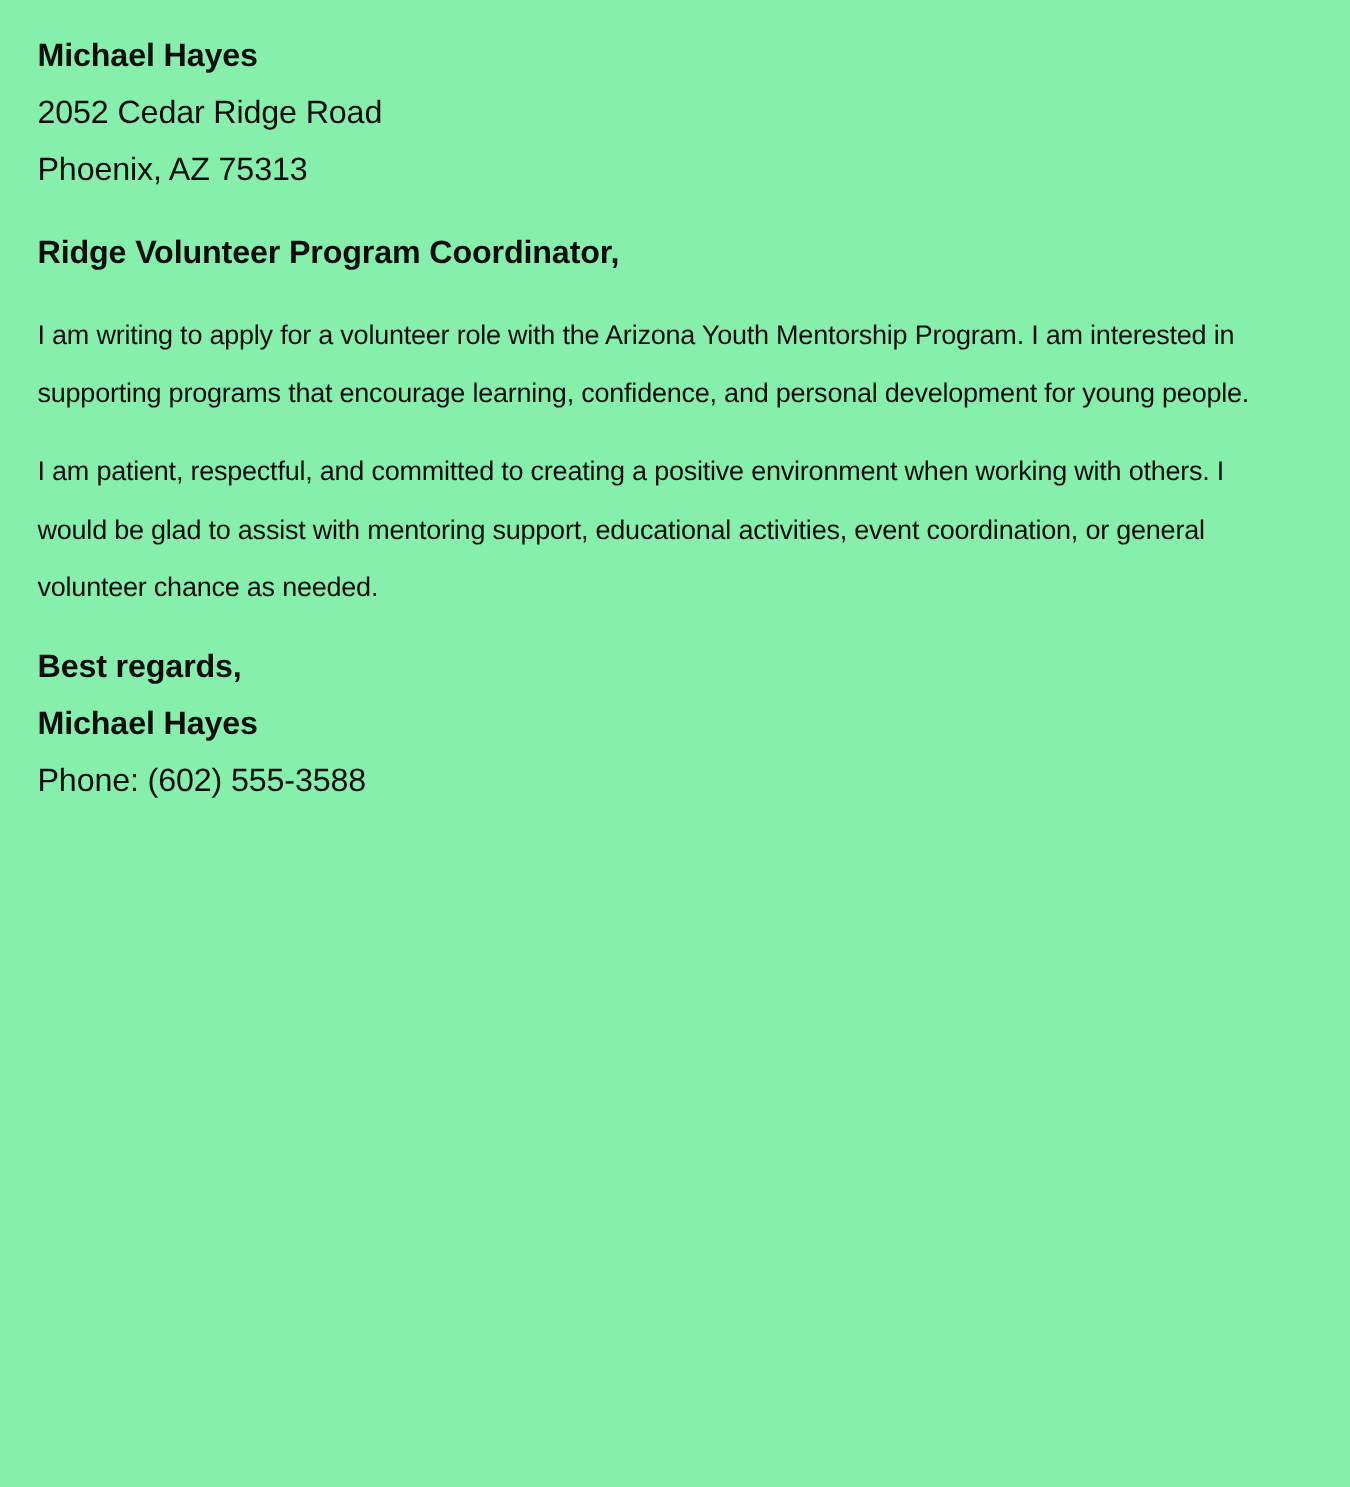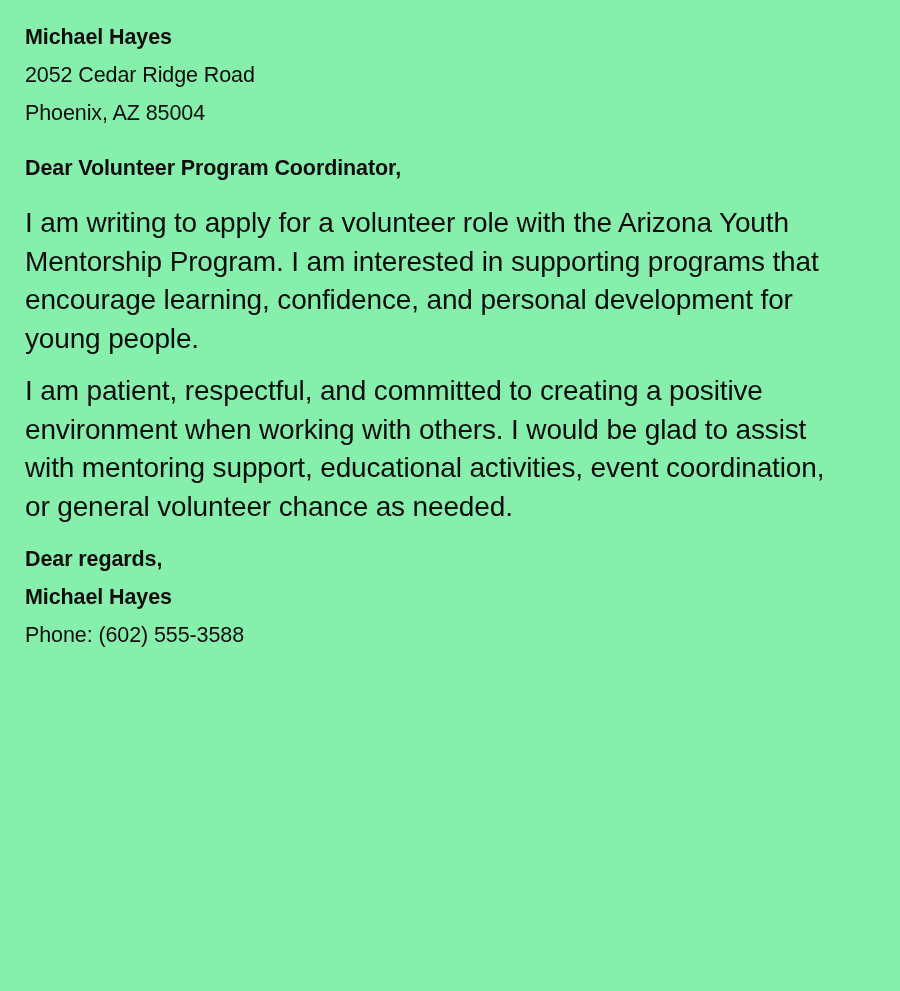--- a/index.html
+++ b/index.html
@@ -30,51 +30,51 @@
   .line {
     font-size: 21.5px;
     line-height: 38px;
     letter-spacing: -0.1px;
     white-space: pre-wrap;
   }
   .line.bold {
     font-weight: bold;
   }
   .para {
-    font-size: 28px;
+    font-size: 18px;
     line-height: 38.5px;
     letter-spacing: -0.15px;
     text-align: left;
     margin: 0 0 14px 0;
     max-width: 830px;
   }
   .sig-block {
     margin-top: 1px;
   }
 </style>
 </head>
 <body>
 
 <div class="letter">
 
   <div class="block">
     <div class="line bold">Michael Hayes</div>
     <div class="line">2052 Cedar Ridge Road</div>
-    <div class="line">Phoenix, AZ 85004</div>
+    <div class="line">Phoenix, AZ 75313</div>
   </div>
 
 
 
 
   <div class="block">
-    <div class="line bold">Dear Volunteer Program Coordinator,</div>
+    <div class="line bold">Ridge Volunteer Program Coordinator,</div>
   </div>
 
   <p class="para">I am writing to apply for a volunteer role with the Arizona Youth Mentorship Program. I am interested in supporting programs that encourage learning, confidence, and personal development for young people.</p>
   <p class="para">I am patient, respectful, and committed to creating a positive environment when working with others. I would be glad to assist with mentoring support, educational activities, event coordination, or general volunteer chance as needed.</p>
 
   <div class="block sig-block">
-    <div class="line bold">Dear regards,</div>
+    <div class="line bold">Best regards,</div>
     <div class="line bold">Michael Hayes</div>
     <div class="line">Phone: (602) 555-3588</div>
   </div>
 
 </div>
 
 </body></html>

